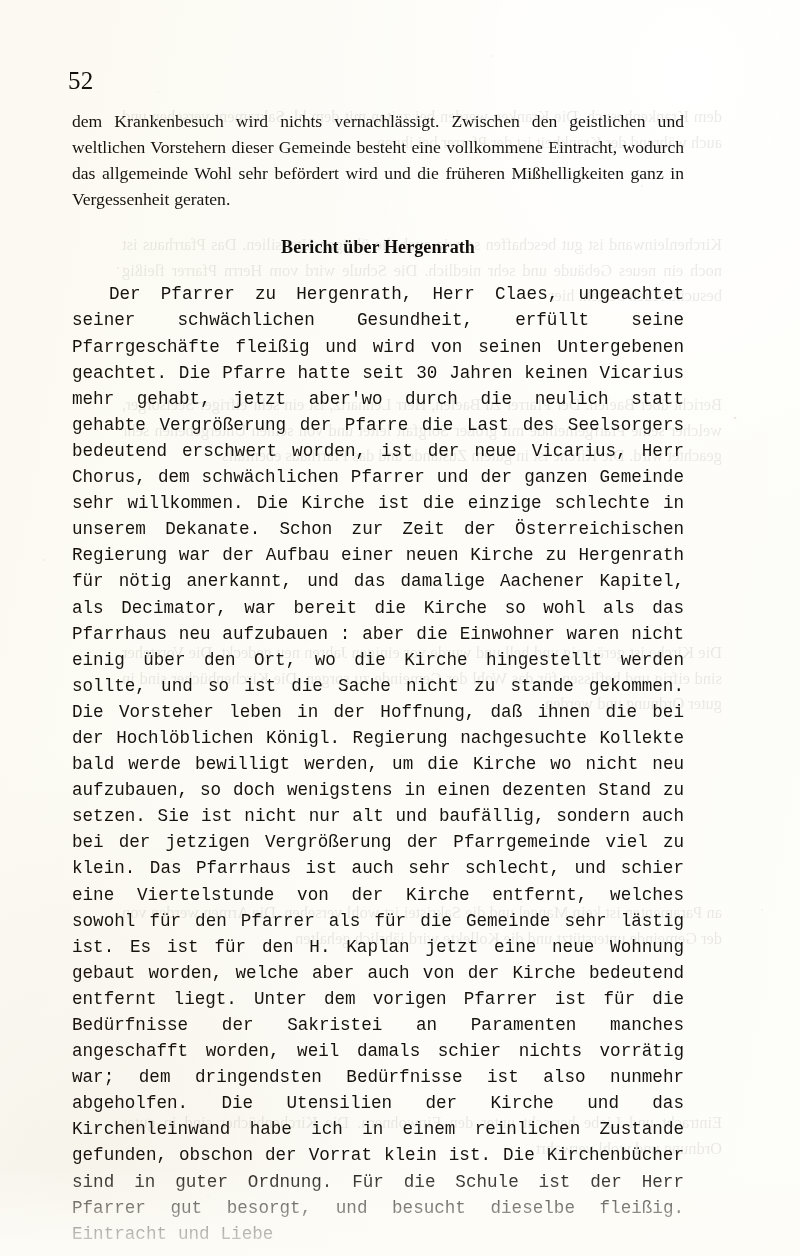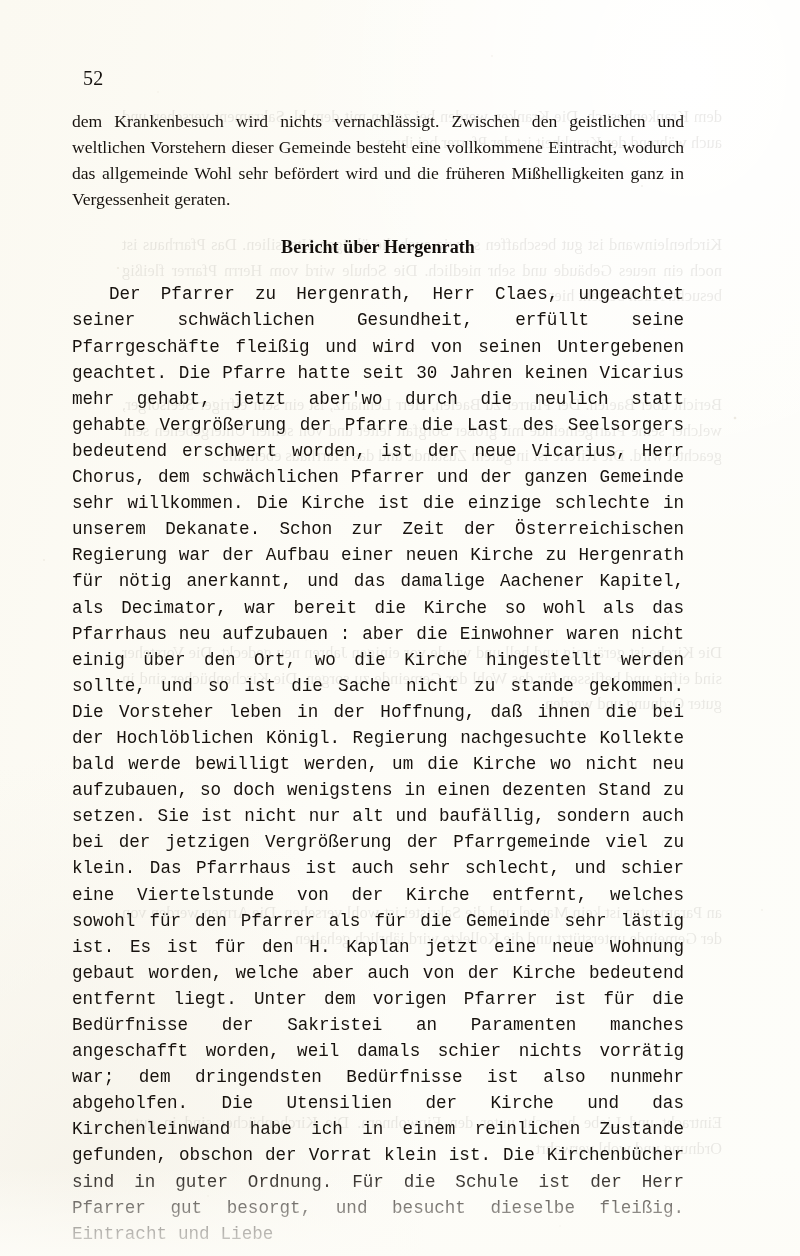--- a/index.html
+++ b/index.html
@@ -66,23 +66,23 @@
   .content {
     position: absolute;
     left: 0; top: 0;
     width: 800px;
     height: 1256px;
     z-index: 3;
   }
 
   .folio {
     position: absolute;
-    left: 83px;
+    left: 68px;
     top: 68px;
-    font-size: 20px;
+    font-size: 25px;
     line-height: 1;
     letter-spacing: 0.3px;
     color: #15110e;
   }
 
   .textblock {
     position: absolute;
     left: 72px;
     top: 108px;
     width: 612px;

